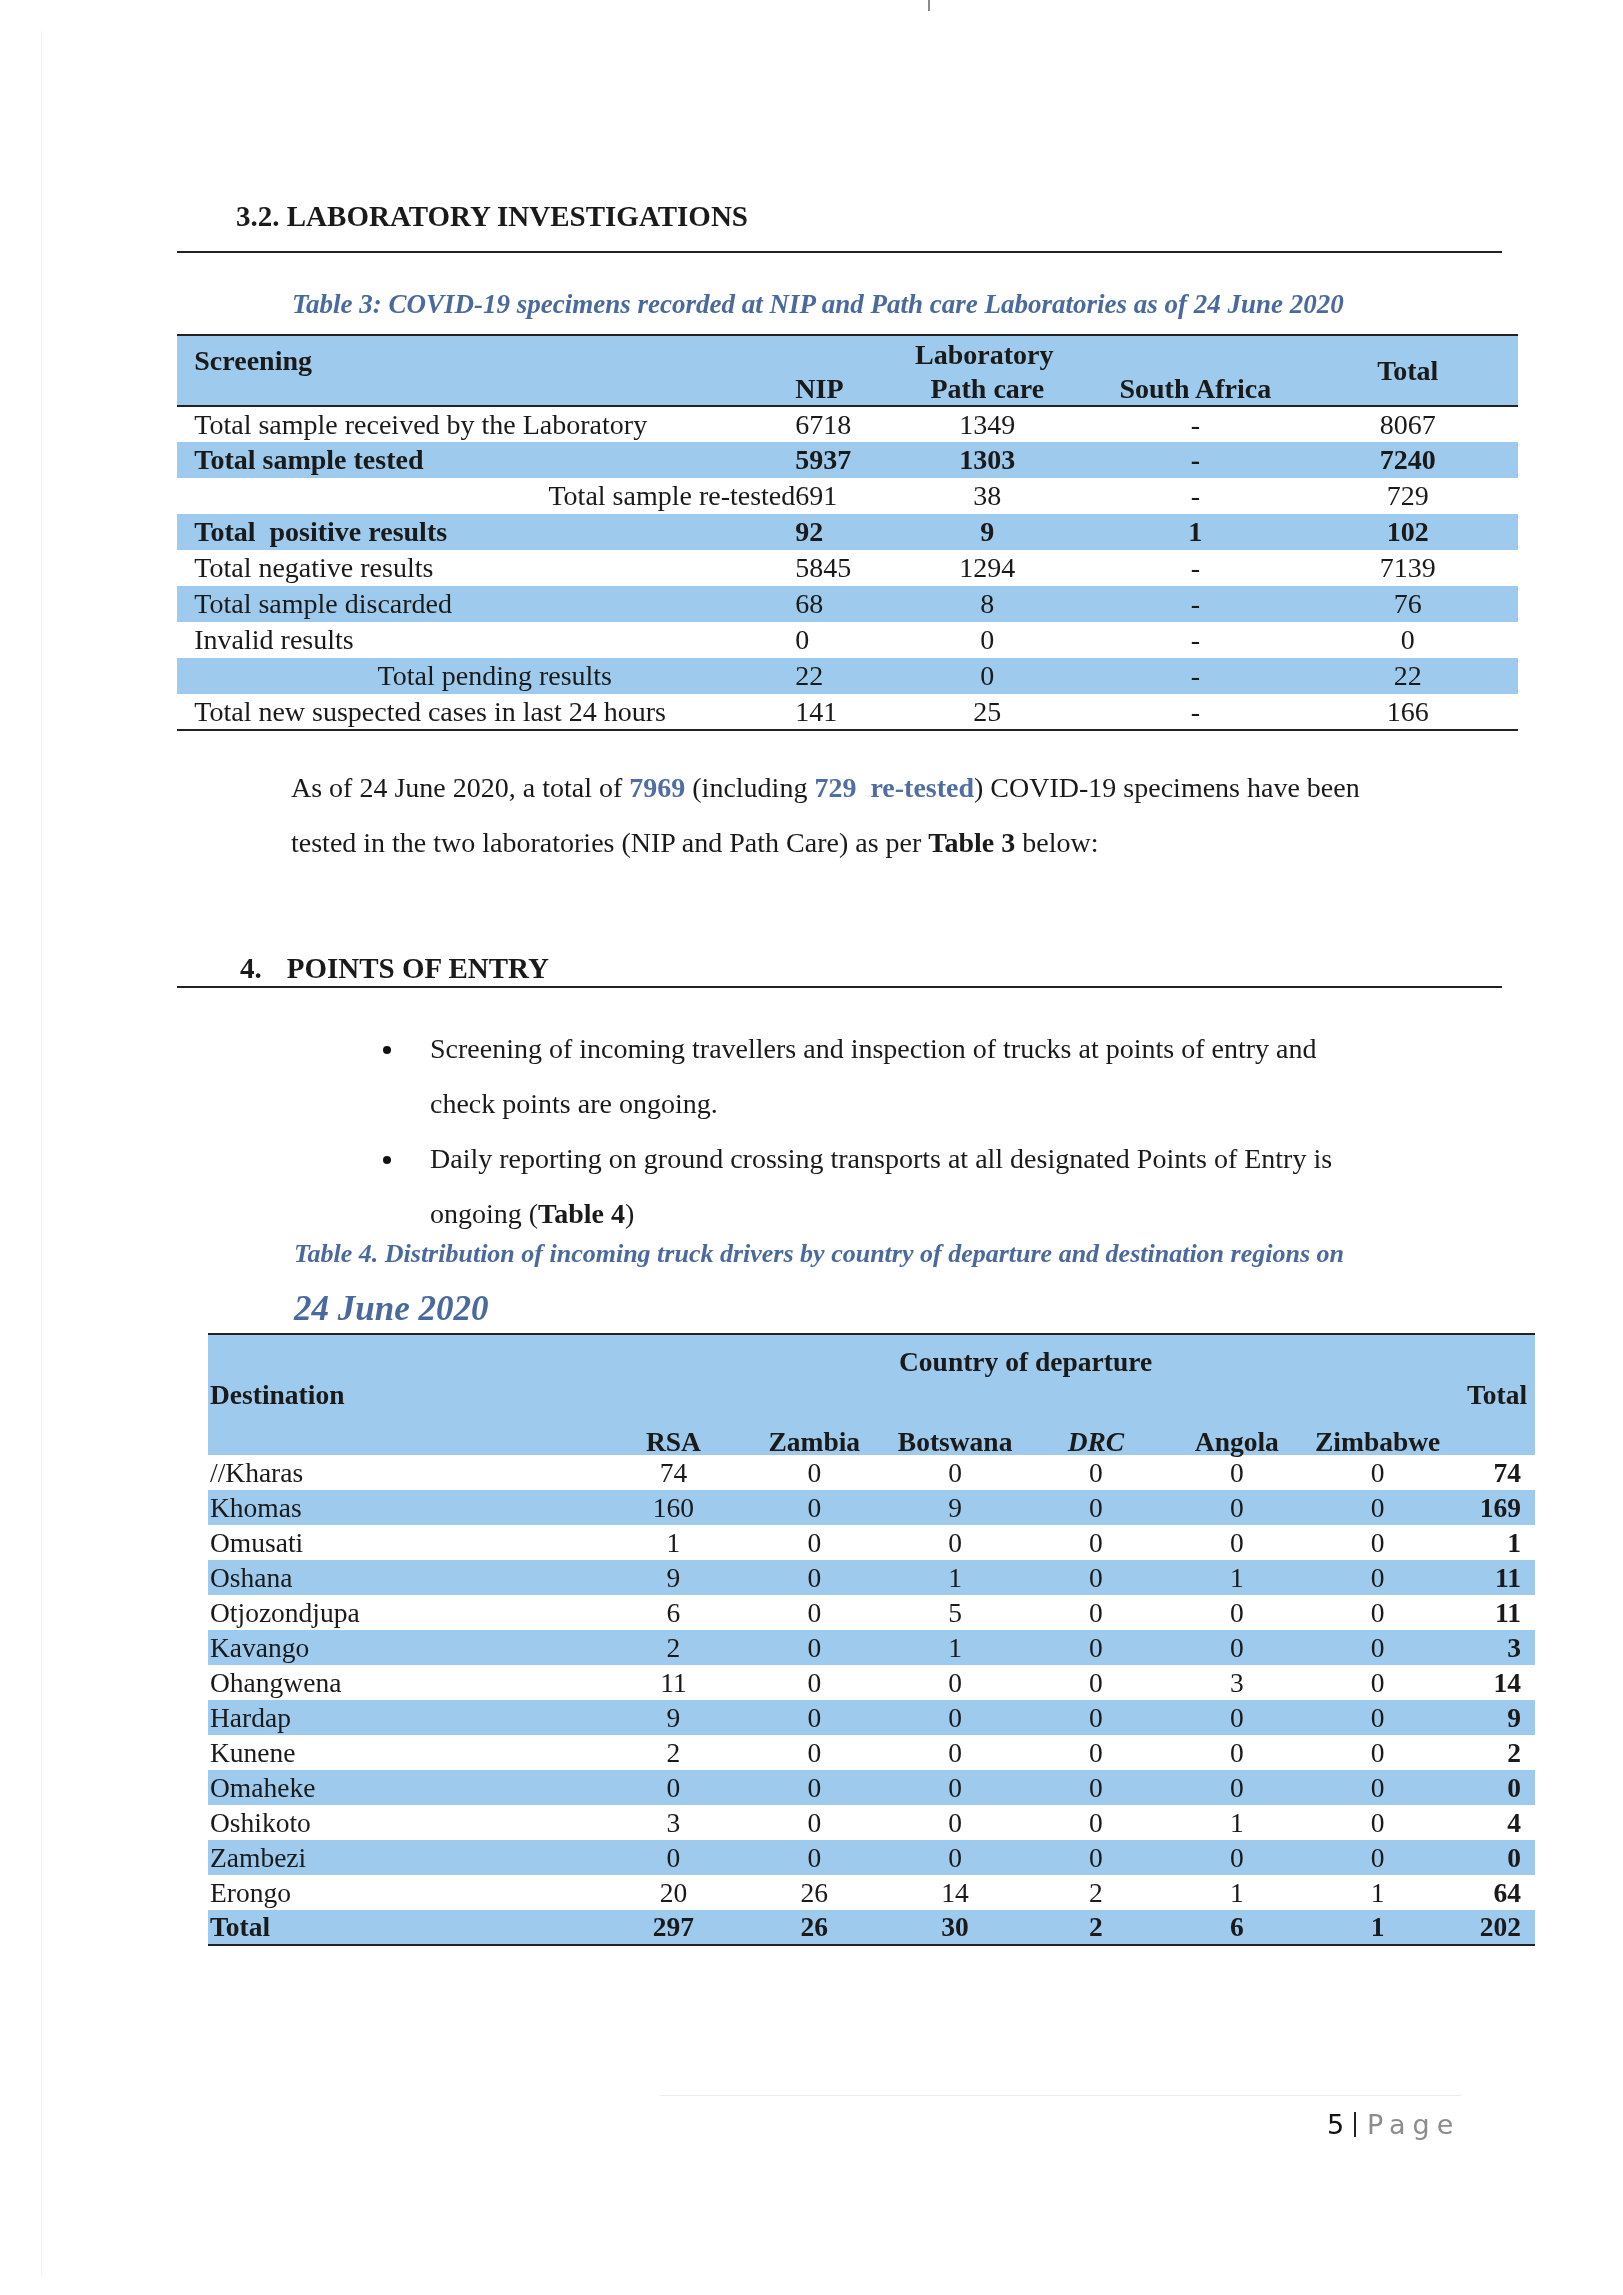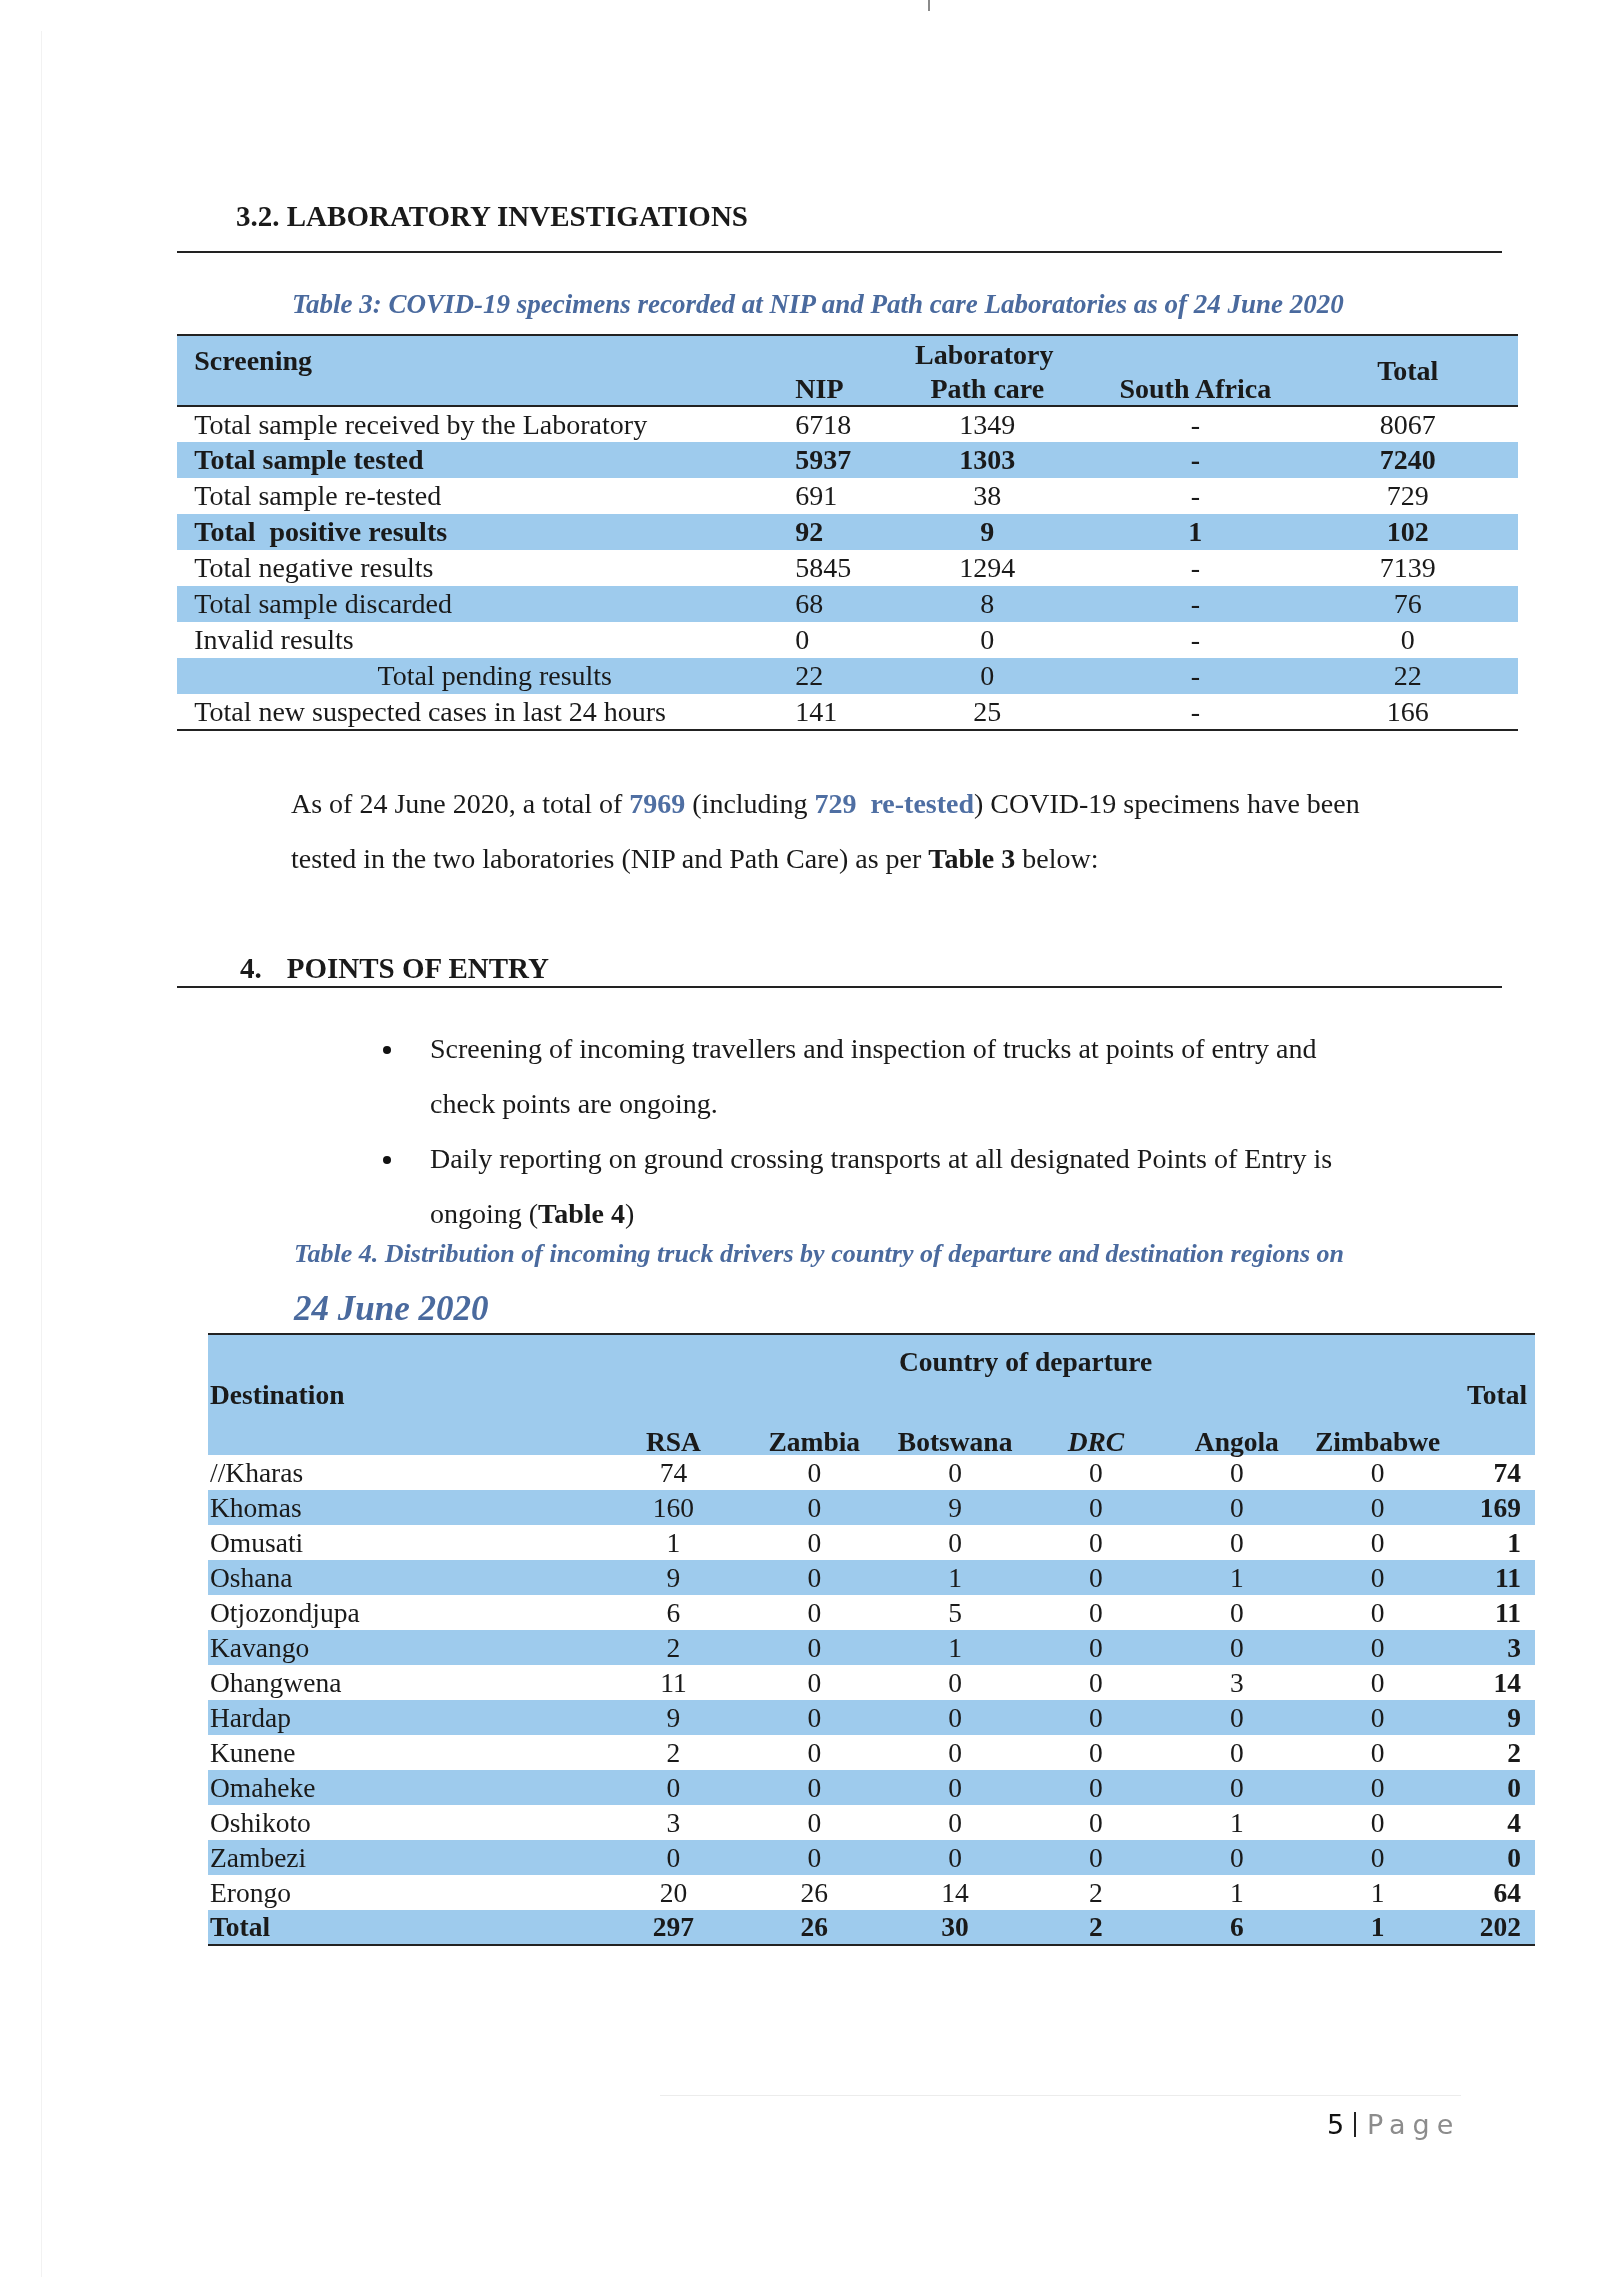--- a/index.html
+++ b/index.html
@@ -83,21 +83,21 @@
         <td class="c-tot" style="white-space: pre;">8067</td>
       </tr>
       <tr class="blue bold">
         <td class="c-var" style="white-space: pre;">Total sample tested</td>
         <td class="c-nip" style="white-space: pre;">5937</td>
         <td class="c-path" style="white-space: pre;">1303</td>
         <td class="c-sa" style="white-space: pre;">-</td>
         <td class="c-tot" style="white-space: pre;">7240</td>
       </tr>
       <tr>
-        <td class="c-var" style="white-space: pre;">Total sample re-tested</td>
+        <td class="c-var" style="white-space: pre; text-align: right;">Total sample re-tested</td>
         <td class="c-nip" style="white-space: pre;">691</td>
         <td class="c-path" style="white-space: pre;">38</td>
         <td class="c-sa" style="white-space: pre;">-</td>
         <td class="c-tot" style="white-space: pre;">729</td>
       </tr>
       <tr class="blue bold">
         <td class="c-var" style="white-space: pre;">Total  positive results</td>
         <td class="c-nip" style="white-space: pre;">92</td>
         <td class="c-path" style="white-space: pre;">9</td>
         <td class="c-sa" style="white-space: pre;">1</td>
@@ -134,21 +134,21 @@
       <tr>
         <td class="c-var" style="white-space: pre;">Total new suspected cases in last 24 hours</td>
         <td class="c-nip" style="white-space: pre;">141</td>
         <td class="c-path" style="white-space: pre;">25</td>
         <td class="c-sa" style="white-space: pre;">-</td>
         <td class="c-tot" style="white-space: pre;">166</td>
       </tr>
     </tbody>
 </table>
 
-<div class="abs para" style="left:291px; top:776px;">
+<div class="abs para" style="left:291px; top:760px;">
   <div>
     <span>As of 24 June 2020, a total of </span><span class="emph">7969</span><span> (including </span><span class="emph" style="white-space:pre;">729  re-tested</span><span>) COVID-19 specimens have been</span>
   </div>
   <div>
     <span>tested in the two laboratories (NIP and Path Care) as per </span><b>Table 3</b><span> below:</span>
   </div>
 </div>
 
 <div class="abs section-heading" style="left:240px; top:952px;">
   <span>4.</span><span style="display:inline-block; width:25px;"></span><span>POINTS OF ENTRY</span>

